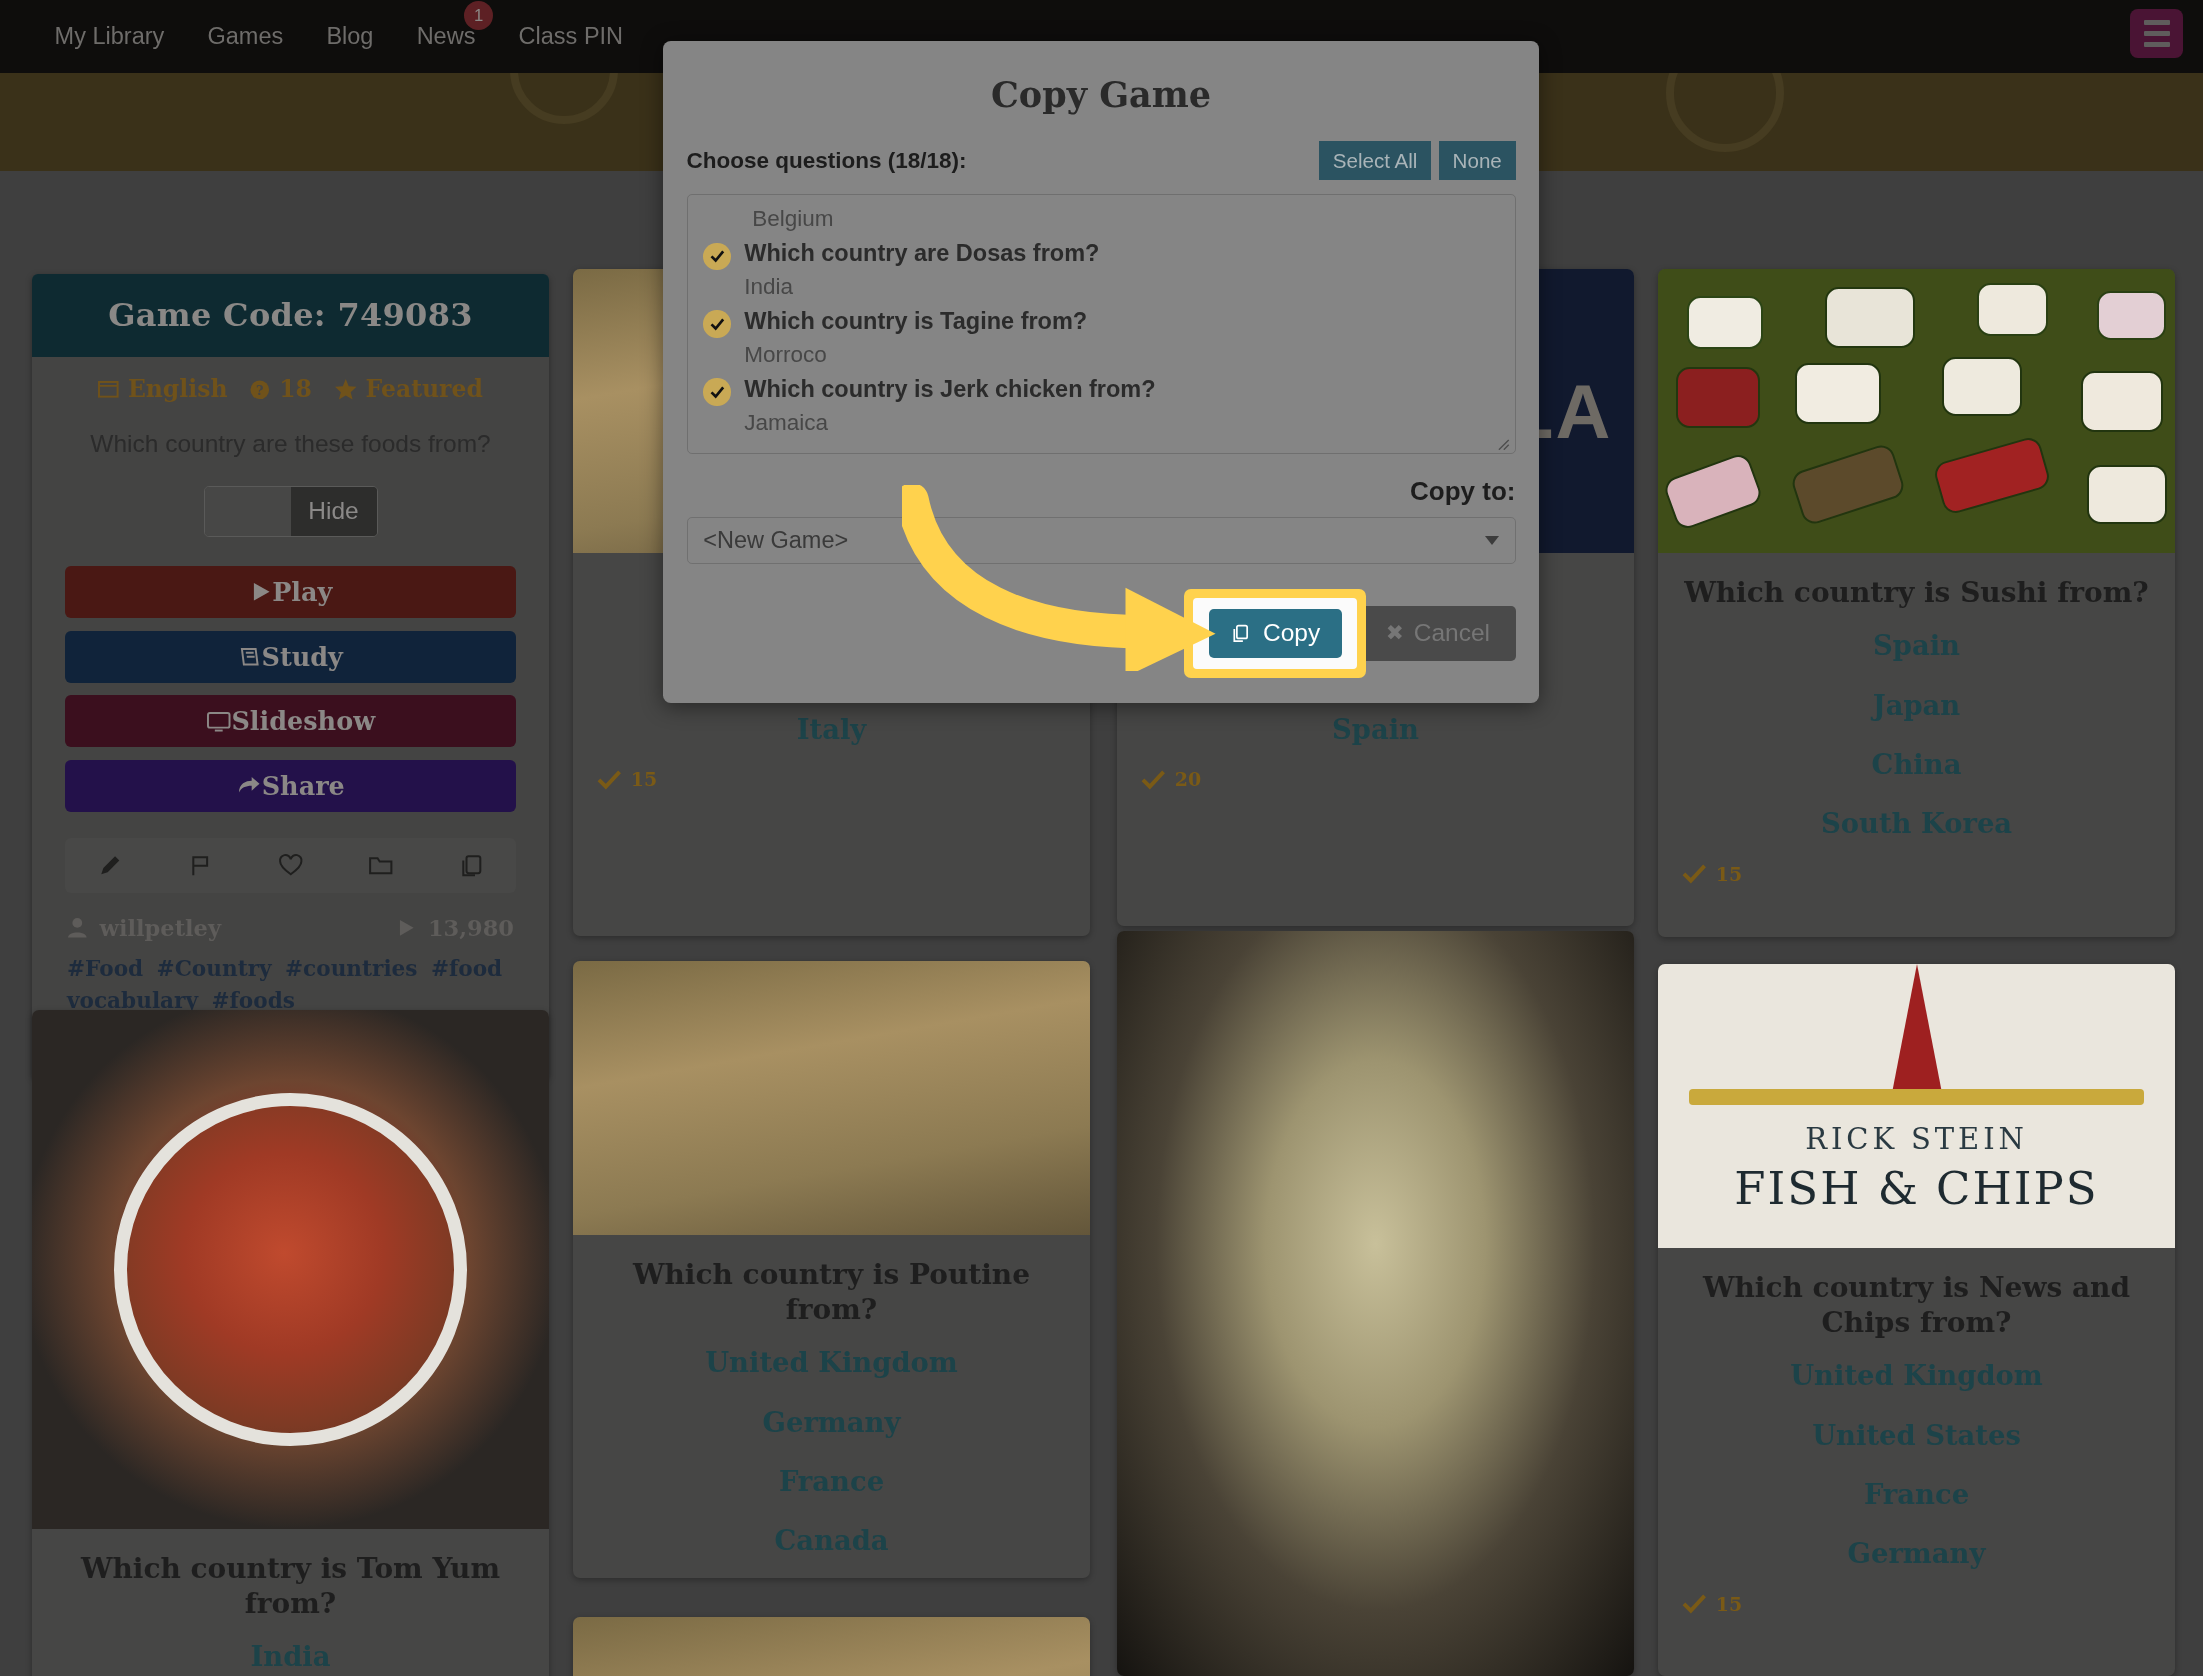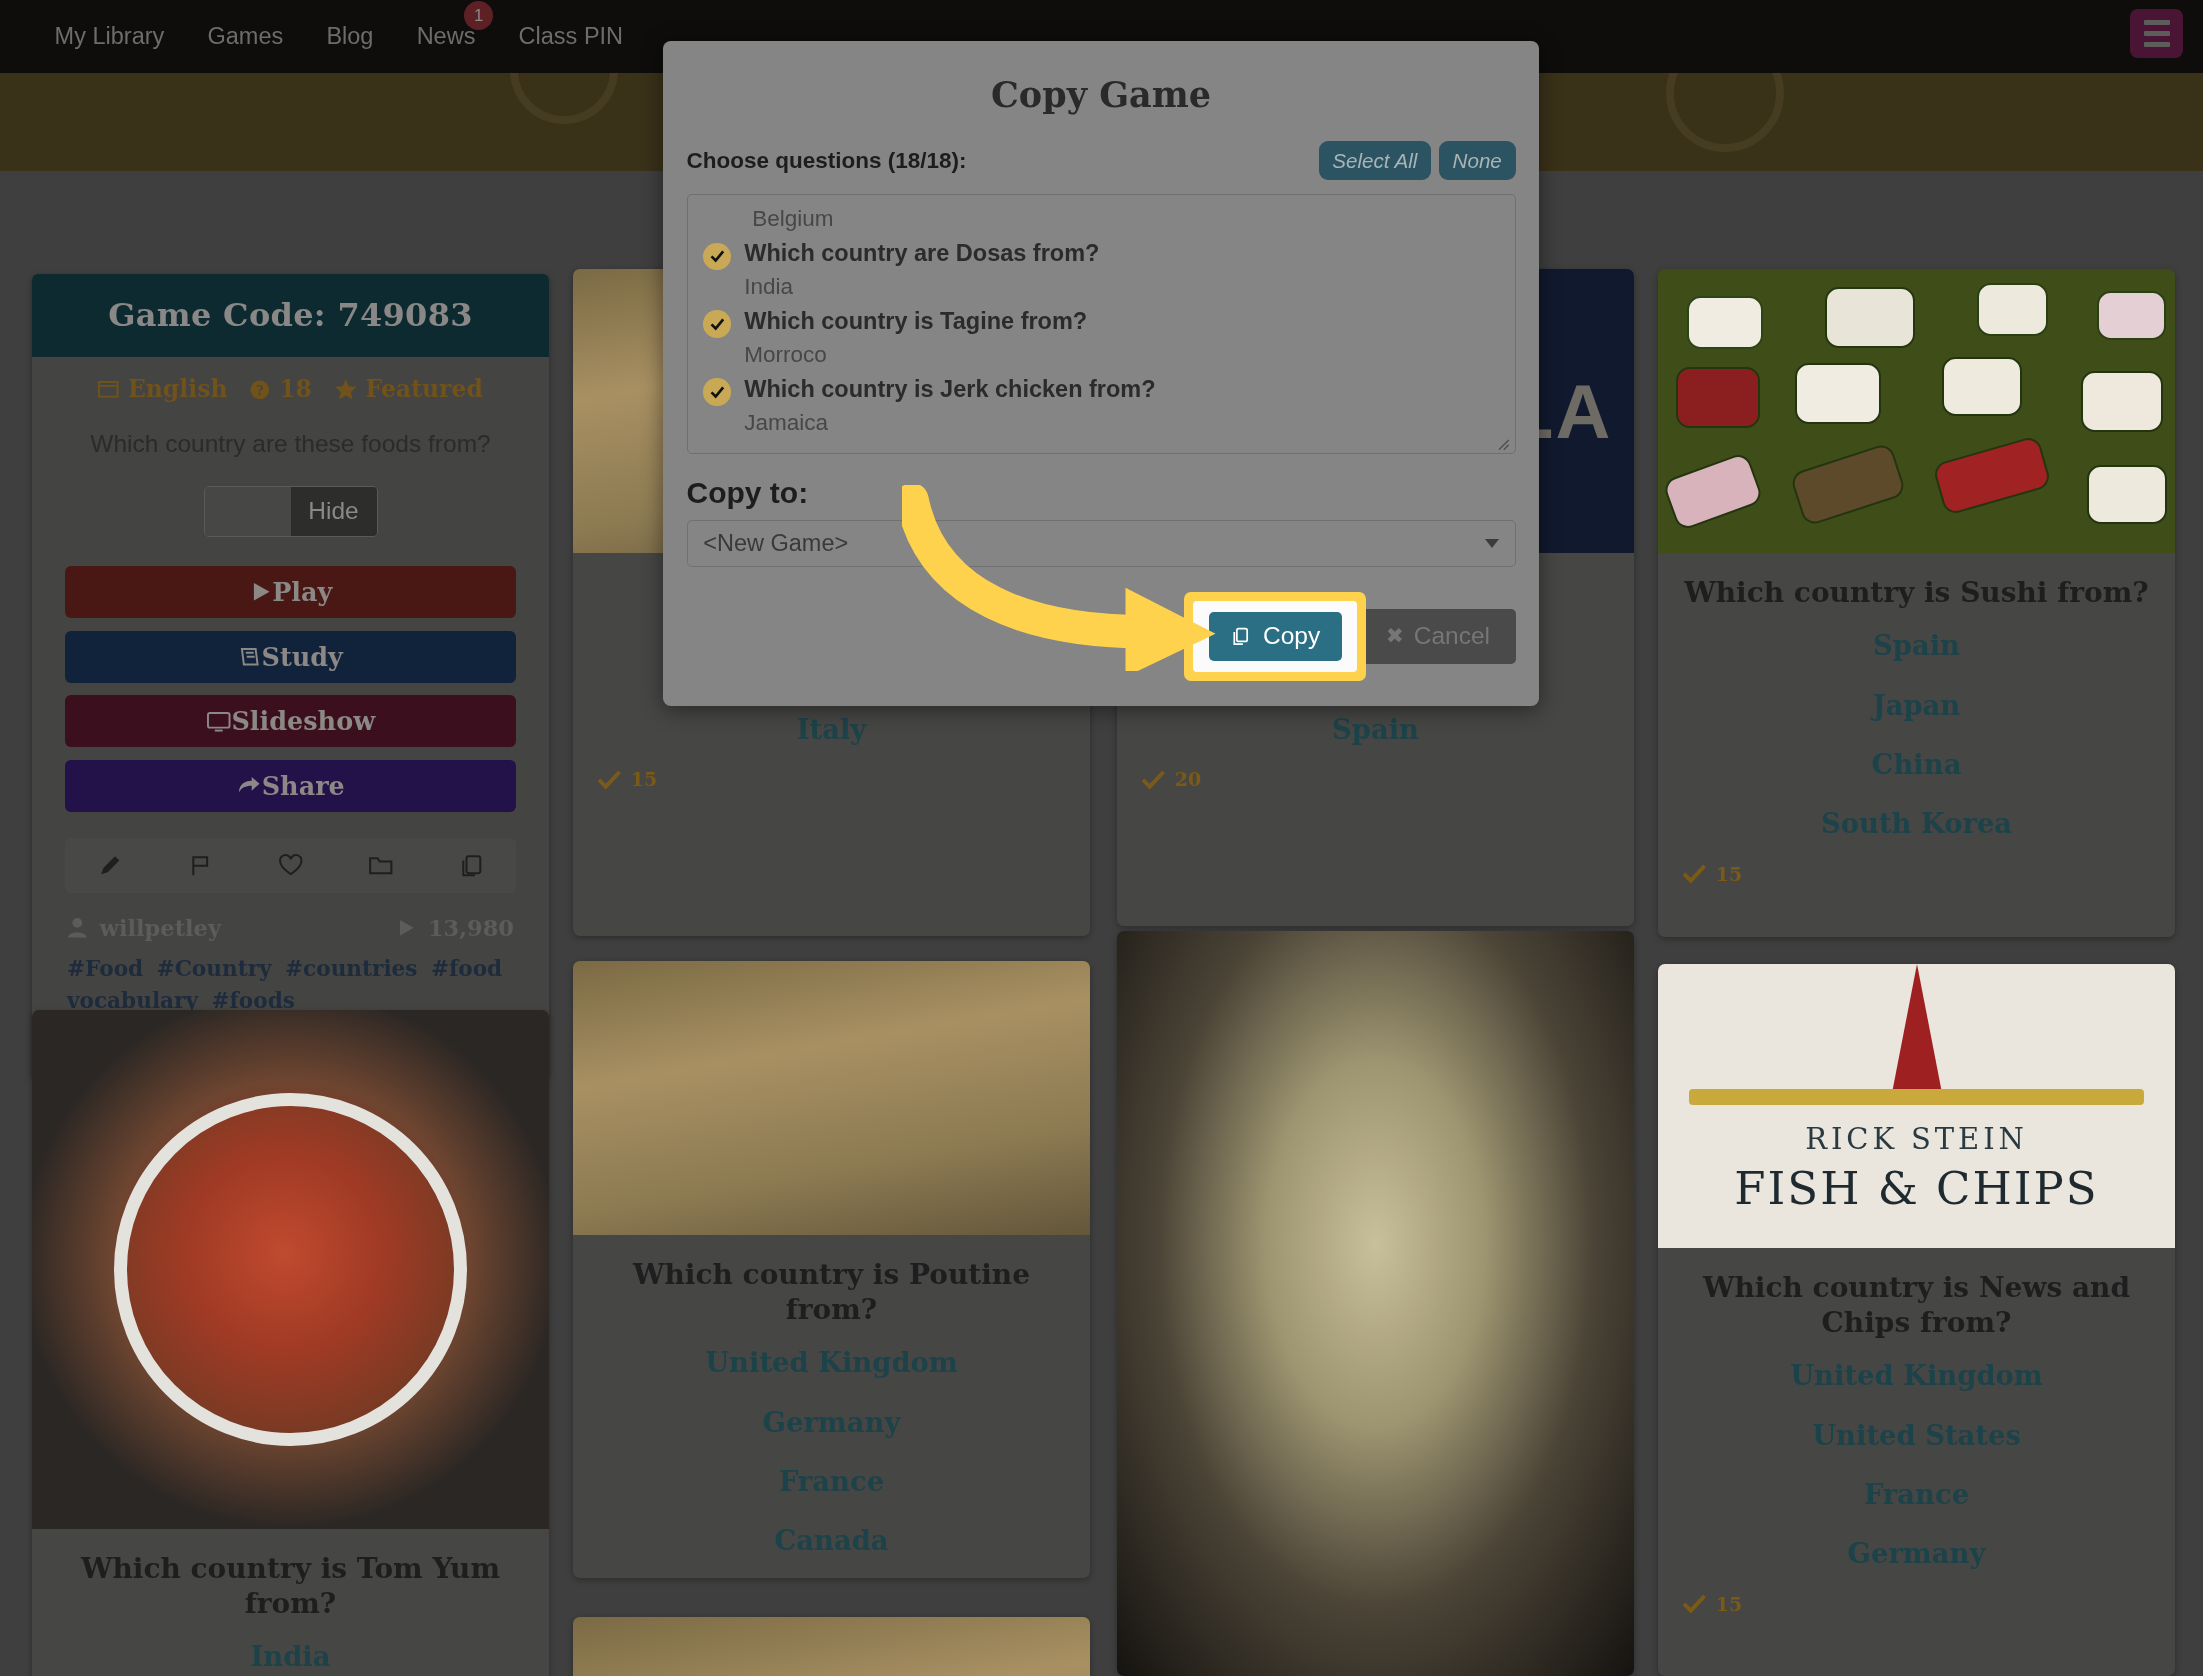--- a/index.html
+++ b/index.html
@@ -159,38 +159,38 @@
     z-index: 40;
   }
   .modal-title {
     text-align: center; font-family: "DejaVu Serif", serif; font-weight: bold;
     font-size: 35px; color: #2a2a2a; padding: 11.8px 0 25.5px;
   }
   .choose-row { display: flex; align-items: center; justify-content: space-between; padding: 0 0 13.7px; }
   .choose-label { font-size: 22.5px; font-weight: bold; color: #1d1d1d; }
   .choose-btns { display: flex; gap: 7.8px; }
   .mini-btn {
-    background: #2b5361; color: #a9b4b8; border: none; border-radius: 9px;
-    font-size: 20.6px; padding: 7.8px 13.7px; font-family: "Liberation Sans", sans-serif; font-style: italic;
+    background: #2b5361; color: #a9b4b8; border: none; border-radius: 0;
+    font-size: 20.6px; padding: 7.8px 13.7px; font-family: "Liberation Sans", sans-serif;
   }
   .qlist {
     border: 1px solid #6f6f6f; border-radius: 4.9px;
     height: 260px; overflow: hidden; position: relative;
     padding: 7.8px 15.7px 5.9px;
   }
   .qrow { display: flex; align-items: flex-start; gap: 13.7px; padding: 2.9px 0 1px; }
   .qcheck {
     width: 27.4px; height: 27.4px; border-radius: 50%; background: #c9a955;
     display: flex; align-items: center; justify-content: center; flex: none; margin-top: 2.9px;
   }
   .qcheck svg { width: 16.7px; height: 16.7px; stroke: #121212; stroke-width: 3.2; fill: none; }
   .qtext { font-size: 23.5px; font-weight: bold; color: #2b2b2b; }
   .qans { font-size: 22.5px; color: #474747; padding: 2.9px 0 4.9px 7.8px; }
   .resize-grip { position: absolute; right: 4.9px; bottom: 2.9px; width: 15.7px; height: 15.7px; }
-  .copyto-label { font-size: 30px; font-weight: bold; color: #1d1d1d; padding: 21.6px 0 9.8px; }
+  .copyto-label { font-size: 26px; font-weight: bold; color: #1d1d1d; padding: 21.6px 0 9.8px; text-align: right; }
   .select-box {
     border: 1px solid #707070; border-radius: 4.9px; height: 47px;
     display: flex; align-items: center; justify-content: space-between;
     padding: 0 15.7px; color: #3a3a3a; font-size: 23.5px;
   }
   .caret { width: 0; height: 0; border-left: 7.8px solid transparent; border-right: 7.8px solid transparent; border-top: 9.8px solid #3c3c3c; }
   .modal-actions { display: flex; justify-content: flex-end; align-items: center; gap: 0; padding-top: 25.5px; }
   .copy-highlight {
     background: #ffd24d; padding: 8.8px; border-radius: 6.9px;
     position: relative; z-index: 3;

